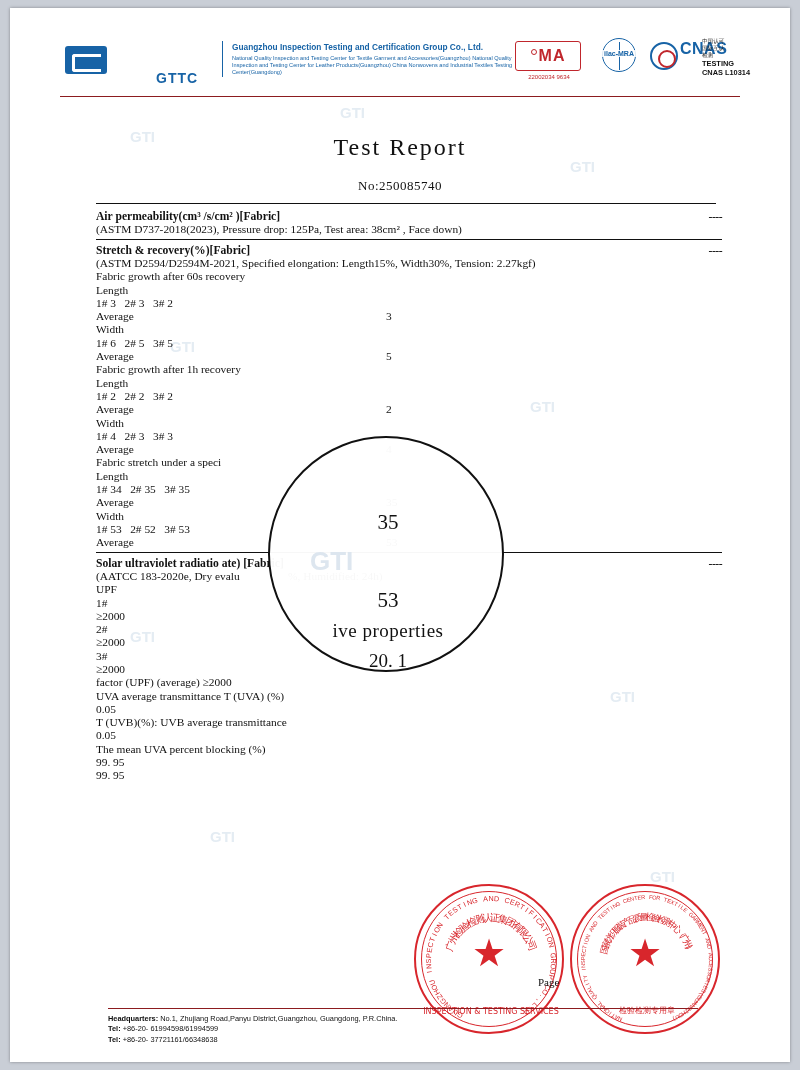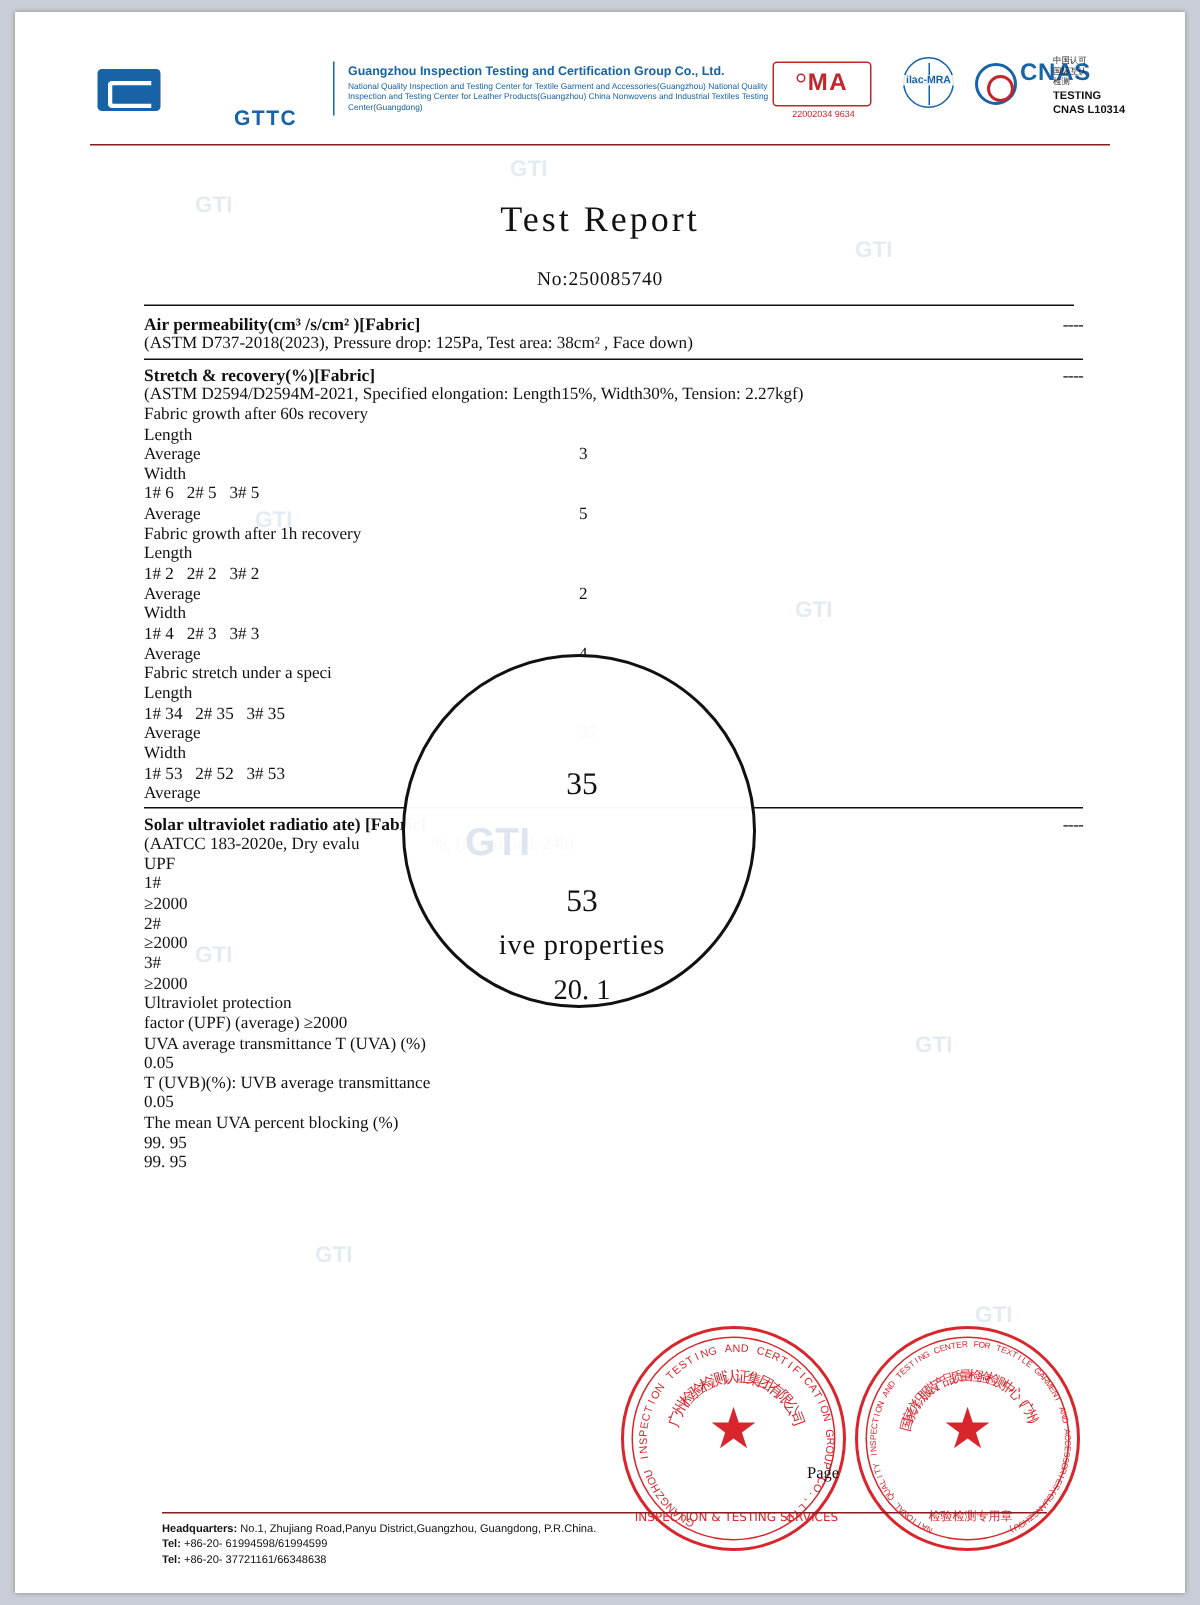--- a/index.html
+++ b/index.html
@@ -292,20 +292,21 @@
     <div class="rule"></div>
 
     <div class="sec-head">
       <span>Stretch &amp; recovery(%)[Fabric]</span>
       <span class="dash">----</span>
     </div>
     <div class="ln">(ASTM D2594/D2594M-2021, Specified elongation: Length15%, Width30%, Tension: 2.27kgf)</div>
 
     <div class="ln">Fabric growth after 60s recovery</div>
     <div class="ln">Length</div>
+    <div class="ln">1# 3   2# 3   3# 2</div>
     <div class="val-line">
       <span>Average</span>
       <span class="v">3</span>
     </div>
     <div class="ln">Width</div>
     <div class="ln">1# 6   2# 5   3# 5</div>
     <div class="val-line">
       <span>Average</span>
       <span class="v">5</span>
     </div>
@@ -342,21 +343,20 @@
       <span class="dash">----</span>
     </div>
     <div class="ln">(AATCC 183-2020e, Dry evalu                 %, Humidified: 24h)</div>
     <div class="ln">UPF</div>
     <div class="ln">1#</div>
     <div class="ln">≥2000</div>
     <div class="ln">2#</div>
     <div class="ln">≥2000</div>
     <div class="ln">3#</div>
     <div class="ln">≥2000</div>
-    <div class="ln">Ultraviolet protection</div>
     <div class="ln">factor (UPF) (average) ≥2000</div>
     <div class="ln">UVA average transmittance T (UVA) (%)</div>
     <div class="ln">0.05</div>
     <div class="ln">T (UVB)(%): UVB average transmittance</div>
     <div class="ln">0.05</div>
     <div class="ln">The mean UVA percent blocking (%)</div>
     <div class="ln">99. 95</div>
     <div class="ln">99. 95</div>
   </div>
 

